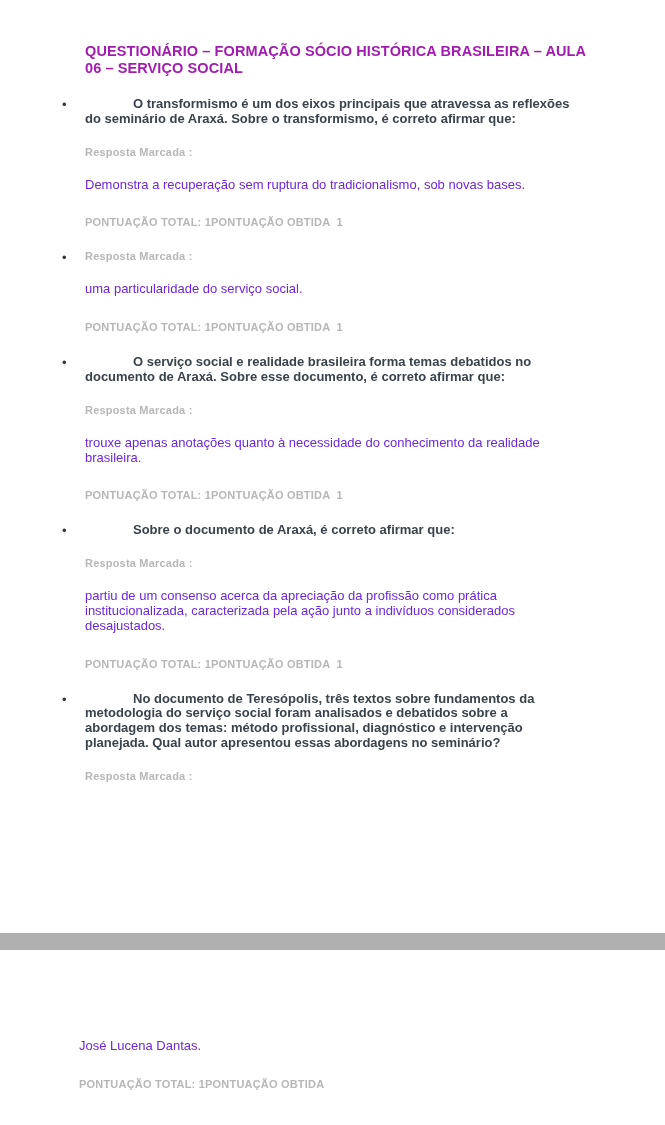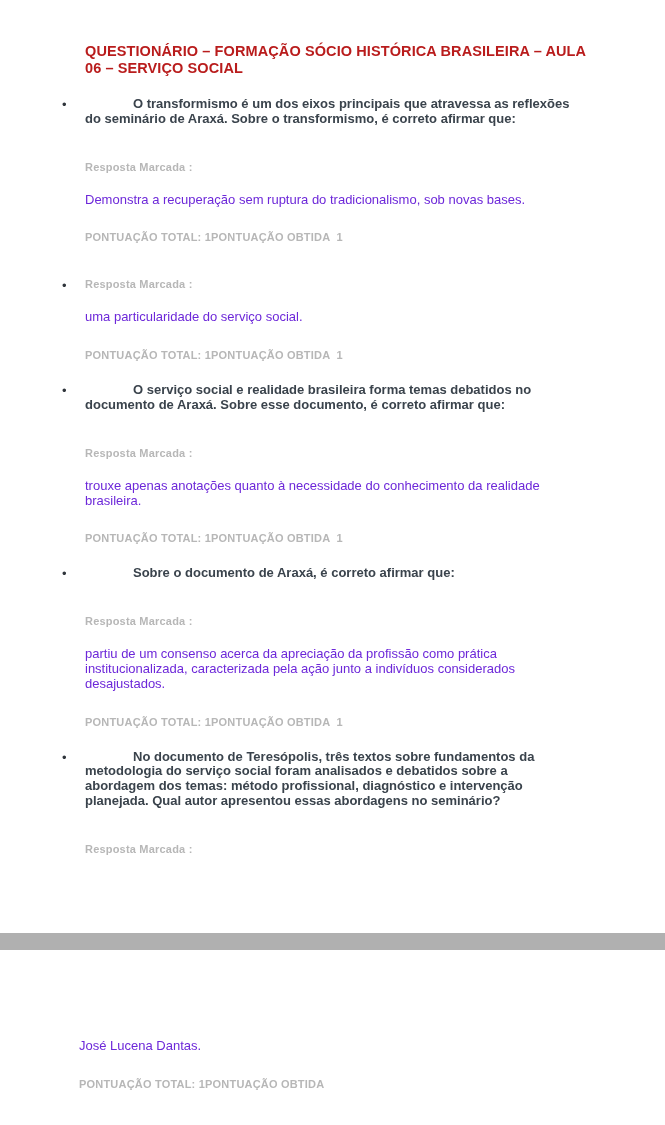--- a/index.html
+++ b/index.html
@@ -15,21 +15,21 @@
     position: absolute;
     left: 85px;
     top: 43px;
     width: 578px;
   }
   .title {
     margin: 0 0 21px 0;
     font-size: 14.5px;
     line-height: 16.5px;
     font-weight: bold;
-    color: #b91c1c;
+    color: #a21caf;
     white-space: pre-wrap;
     letter-spacing: 0.1px;
   }
   .questions {
     list-style: none;
     margin: 0;
     padding: 0;
   }
   .q {
     position: relative;
@@ -53,21 +53,21 @@
     text-indent: 48px;
   }
   .muted {
     font-size: 11px;
     line-height: 13px;
     font-weight: bold;
     color: #b7b7b7;
     white-space: pre;
     letter-spacing: 0.2px;
   }
-  .label { margin-top: 34px; }
+  .label { margin-top: 19px; }
   .answer {
     margin-top: 19px;
     font-size: 13px;
     line-height: 14.8px;
     color: #6d28d9;
     white-space: pre-wrap;
   }
   .score { margin-top: 24px; }
   .page-break {
     position: absolute;

